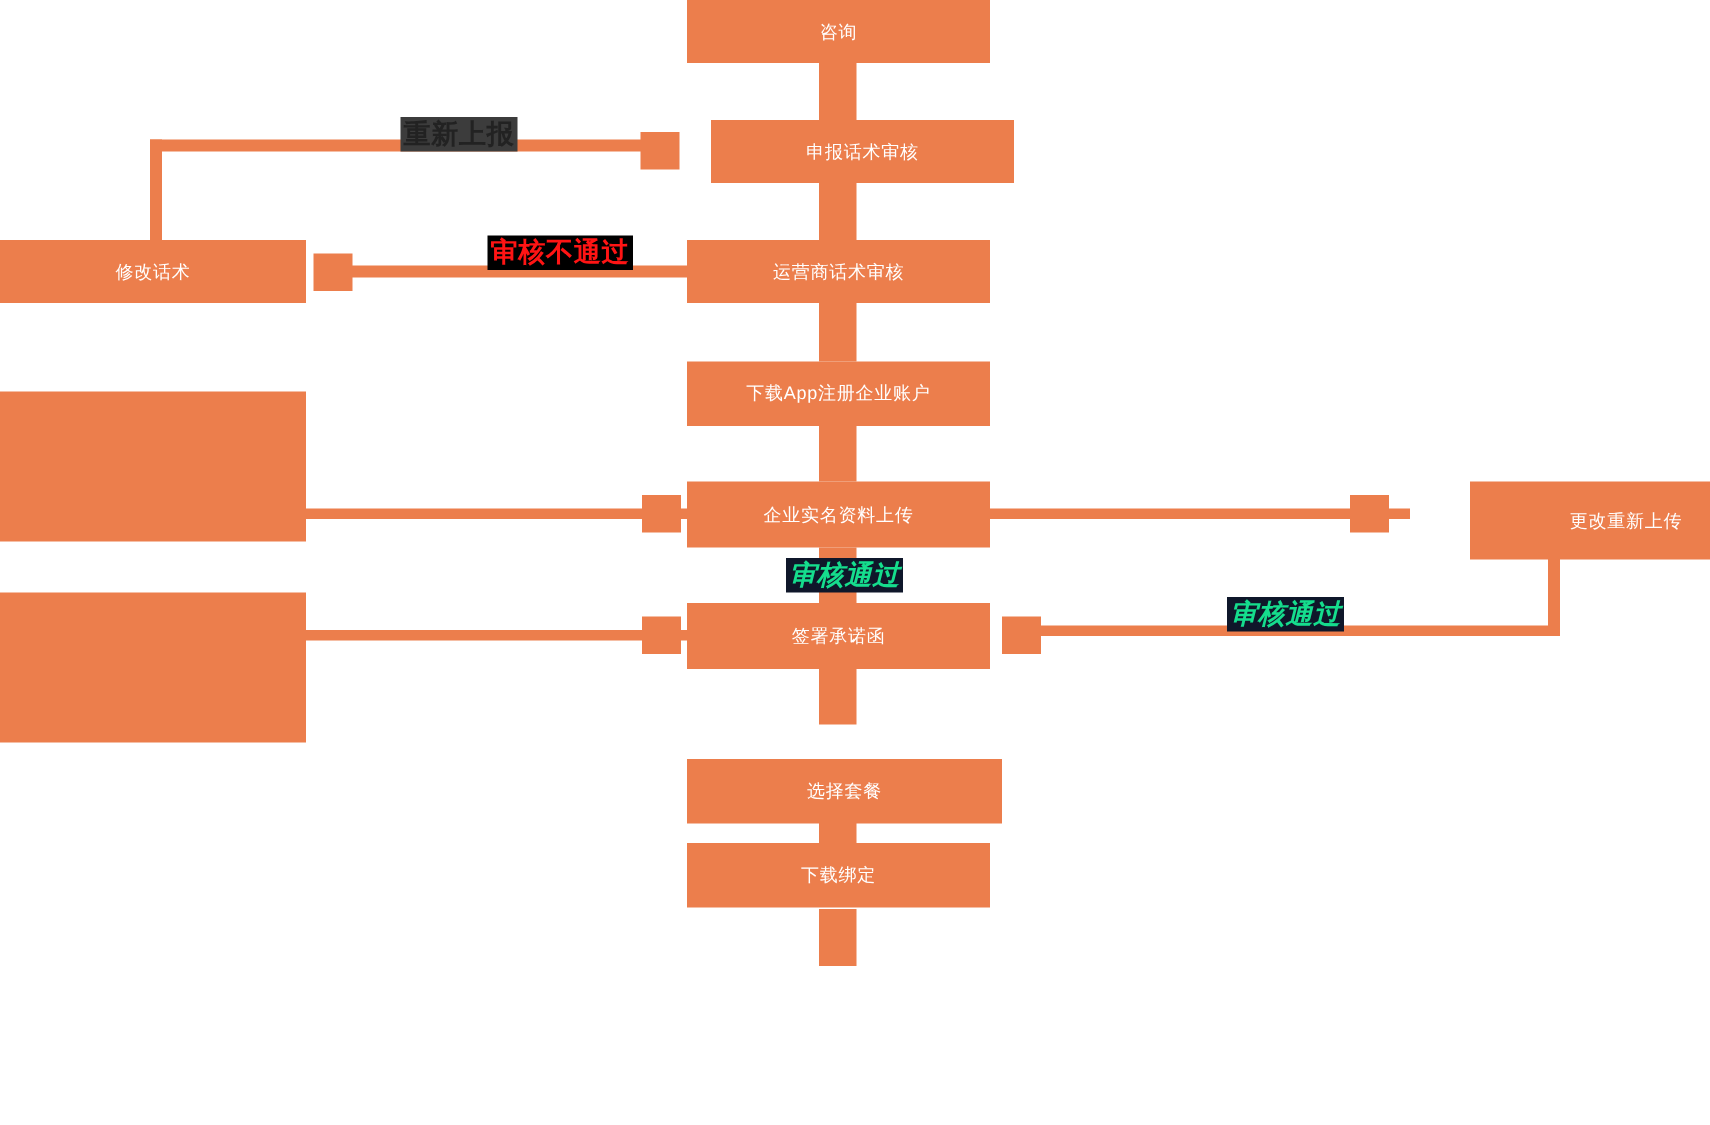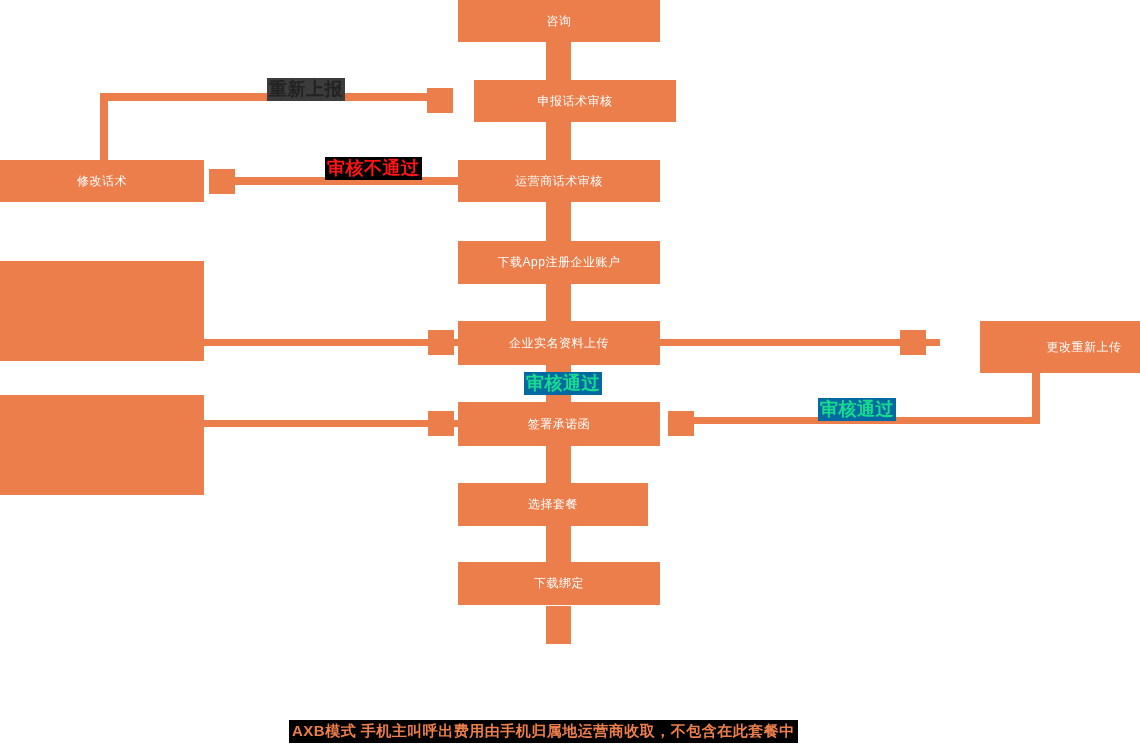--- a/index.html
+++ b/index.html
@@ -49,22 +49,23 @@
   }
   .lbl-dark {
     background: #3c3c3c;
     color: #222222;
   }
   .lbl-red {
     background: #000000;
     color: #ff1414;
   }
   .lbl-green {
-    background: #0369a1;
+    background: #0f172a;
     color: #15dd8d;
+    font-style: italic;
   }
   .caption {
     position: absolute;
     font-size: 15px;
     font-weight: bold;
     background: #000000;
     color: #ec7e4c;
     white-space: nowrap;
     padding: 2px 3px;
     letter-spacing: 0.5px;
@@ -136,21 +137,21 @@
   </div>
 
   <div class="node" style="left:980px; top:321px; width:208px; height:52px;">
     <span>更改重新上传</span>
   </div>
 
   <div class="node" style="left:458px; top:402px; width:202px; height:44px;">
     <span>签署承诺函</span>
   </div>
 
-  <div class="node" style="left:458px; top:483px; width:190px; height:43px;">
+  <div class="node" style="left:458px; top:506px; width:210px; height:43px;">
     <span>选择套餐</span>
   </div>
 
   <div class="node" style="left:458px; top:562px; width:202px; height:43px;">
     <span>下载绑定</span>
   </div>
 
 
   <div class="node" style="left:0px; top:261px; width:204px; height:100px;">
     <span></span>
@@ -161,15 +162,14 @@
   </div>
 
   <div class="edge-label lbl-dark" style="left:267px; top:78px;">重新上报</div>
 
   <div class="edge-label lbl-red" style="left:325px; top:157px;">审核不通过</div>
 
   <div class="edge-label lbl-green" style="left:524px; top:372px;">审核通过</div>
 
   <div class="edge-label lbl-green" style="left:818px; top:398px;">审核通过</div>
 
-  <div class="caption" style="left:289px; top:720px;">AXB模式  手机主叫呼出费用由手机归属地运营商收取，不包含在此套餐中</div>
 
 </div>
 
 </body></html>

